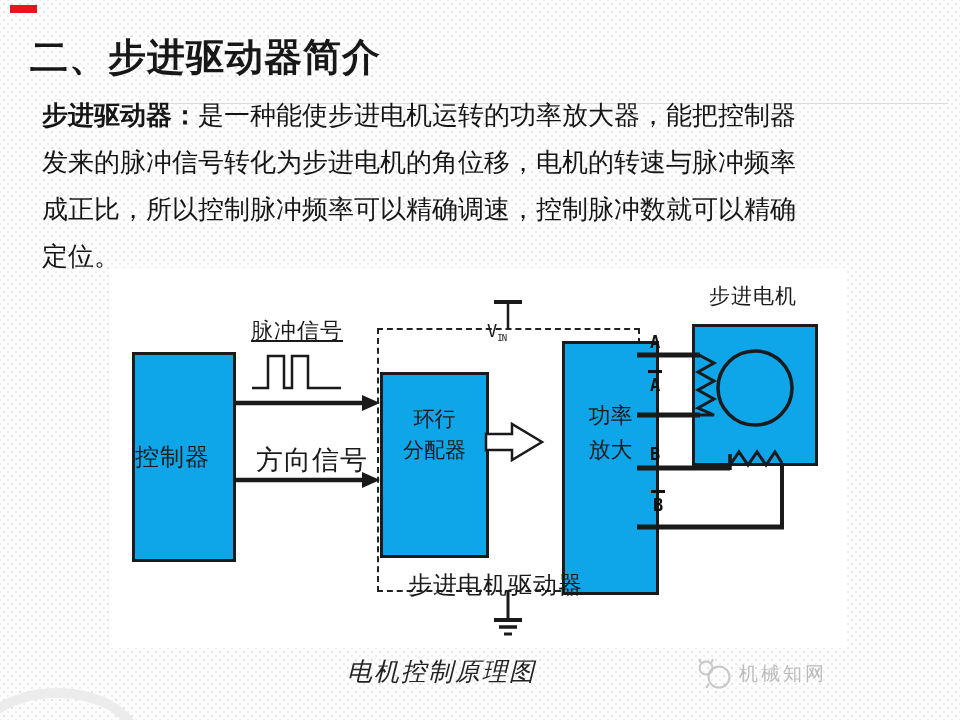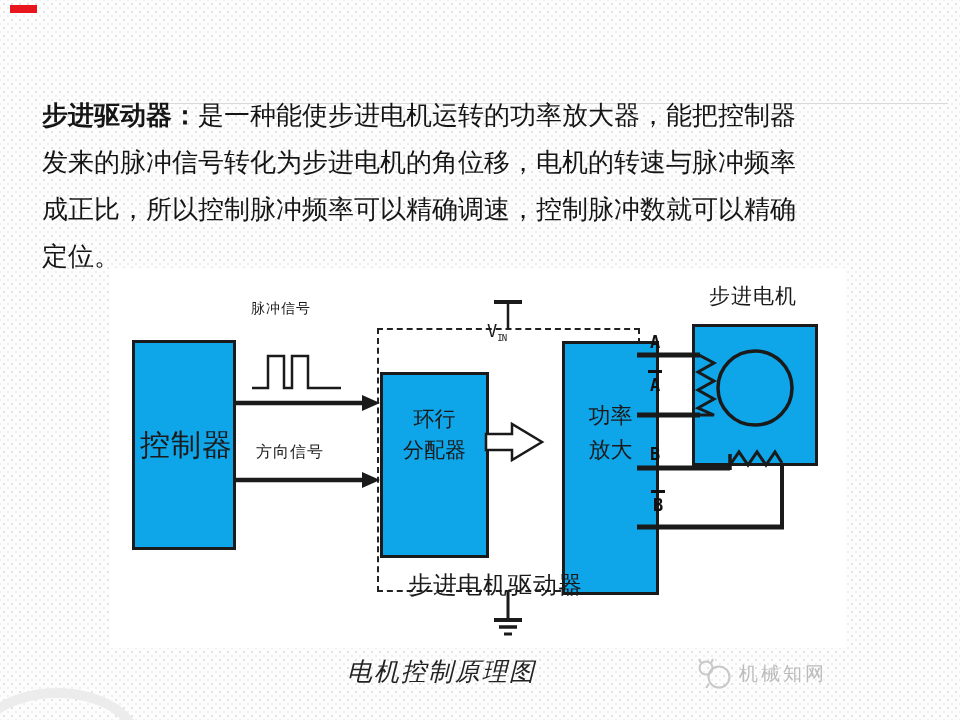--- a/index.html
+++ b/index.html
@@ -16,28 +16,28 @@
   .abs{position:absolute;}
   .accent-bar{left:10px; top:5px; width:27px; height:8px;}
   .title{left:30px; top:32px; font-size:38px; font-weight:bold; color:#171717; letter-spacing:1px; white-space:nowrap;}
   .divider{left:72px; top:103px; width:876px; height:1px; background:#dadada;}
   .body-text{left:42px; top:92px; width:840px; font-size:26px; color:#151515;}
   .body-line{height:47px; line-height:47px; white-space:nowrap;}
   .lead-bold{font-weight:bold;}
   .diagram{left:110px; top:268px; width:735px; height:380px; background:#ffffff;}
   .diagram .box{position:absolute; background:#0ea5e9; box-sizing:content-box; color:#1a1a1a;}
   .solid3{border:3px solid #1a1a1a;}
-  .ctrl-box{left:22px; top:72px; width:98px; height:204px; display:flex; align-items:center; justify-content:flex-end; font-size:30px; letter-spacing:1px;}
+  .ctrl-box{left:22px; top:84px; width:98px; height:204px; display:flex; align-items:center; justify-content:flex-start; font-size:24px; letter-spacing:1px;}
   .dashed-box{position:absolute; left:267px; top:60px; width:259px; height:260px; border:2px dashed #222; background:transparent;}
   .ring-box{left:270px; top:104px; width:103px; height:151px; font-size:21px; line-height:31px; text-align:center; padding-top:29px; box-sizing:border-box; height:180px; width:109px; border:3px solid #1a1a1a; width:103px; height:151px; padding-top:29px;}
   .power-box{left:433px; top:73px; width:91px; height:193px; font-size:22px; line-height:34px; text-align:center; padding-top:55px; box-sizing:border-box; height:193px;margin-left:19px;}
   .motor-box{left:582px; top:56px; width:120px; height:136px; background:transparent;}
   .diag-label{position:absolute; color:#1a1a1a; white-space:nowrap;}
-  .pulse-label{left:141px; top:32px; font-size:14px; letter-spacing:1px;}
-  .dir-label{left:146px; top:174px; font-size:16px; letter-spacing:1px;}
+  .pulse-label{left:141px; top:48px; font-size:22px; letter-spacing:1px;text-decoration:underline;}
+  .dir-label{left:146px; top:174px; font-size:27px; letter-spacing:1px;}
   .driver-label{left:298px; top:269px; font-size:24px; letter-spacing:1px;margin-top:32px;}
   .motor-label{left:599px; top:14px; font-size:21px; letter-spacing:1px;}
   .vin-label{left:377px; top:8px; font-family:"DejaVu Sans Mono", monospace; font-weight:normal; font-size:17px;margin-top:45px;}
   .vin-label sub{font-size:9px; letter-spacing:-1px;}
   .phase{font-family:"DejaVu Sans Mono", monospace; font-weight:bold; font-size:17px; color:#111;}
   .phase-a{left:540px; top:64px;}
   .phase-abar{left:538px; top:102px;}
   .phase-b{left:540px; top:176px;}
   .phase-bbar{left:541px; top:222px;}
   .overbar{display:inline-block; border-top:3px solid #111; padding:2px 2px 0 2px;}
@@ -47,20 +47,21 @@
   .watermark-text{font-size:19px; letter-spacing:3px; margin-left:5px; white-space:nowrap;}
   .corner-ghost{left:-28px; top:688px; width:150px; height:90px; border:10px solid #ececec; border-radius:50%; background:transparent;}
 </style>
 </head>
 <body>
 
 <div class="slide">
 
   <div class="abs accent-bar" style="background: rgb(232, 20, 30);"></div>
 
+  <div class="abs title">二、步进驱动器简介</div>
 
   <div class="abs divider"></div>
 
   <div class="abs body-text">
     <div class="body-line"><span class="lead-bold">步进驱动器：</span><span>是一种能使步进电机运转的功率放大器，能把控制器</span></div>
     <div class="body-line">发来的脉冲信号转化为步进电机的角位移，电机的转速与脉冲频率</div>
     <div class="body-line">成正比，所以控制脉冲频率可以精确调速，控制脉冲数就可以精确</div>
     <div class="body-line">定位。</div>
   </div>
 

